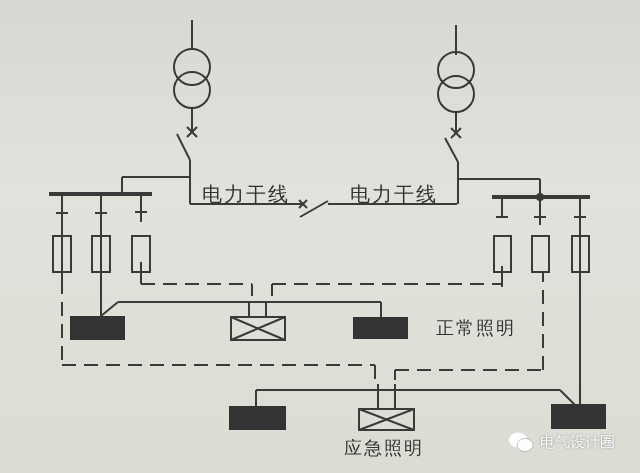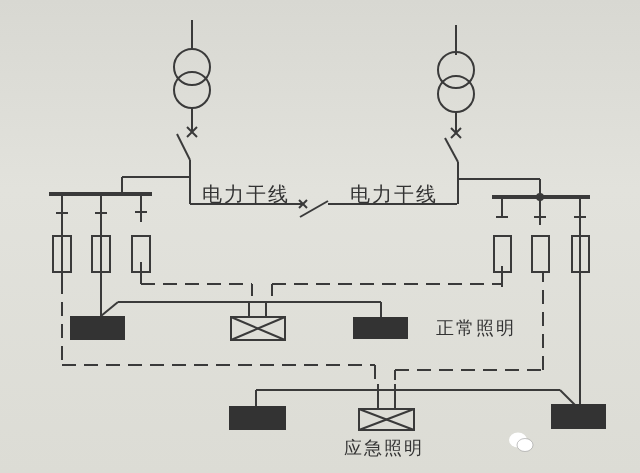--- a/index.html
+++ b/index.html
@@ -128,14 +128,15 @@
   <div class="lbl" style="left:202px;top:181px;">电力干线</div>
   <div class="lbl" style="left:350px;top:181px;">电力干线</div>
   <div class="lbl" style="left:436px;top:316px;font-size:18px;">正常照明</div>
   <div class="lbl" style="left:344px;top:436px;font-size:18px;">应急照明</div>
 
   <div class="wm">
     <svg width="26" height="22" viewBox="0 0 26 22" style="position:static">
       <ellipse cx="10" cy="9" rx="9" ry="7.5" fill="#fff"></ellipse>
       <ellipse cx="17" cy="14" rx="8" ry="6.5" fill="#fff" stroke="#999" stroke-width="0.6"></ellipse>
     </svg>
+    <span class="wm-text">电气设计圈</span>
   </div>
 </div>
 
 </body></html>

